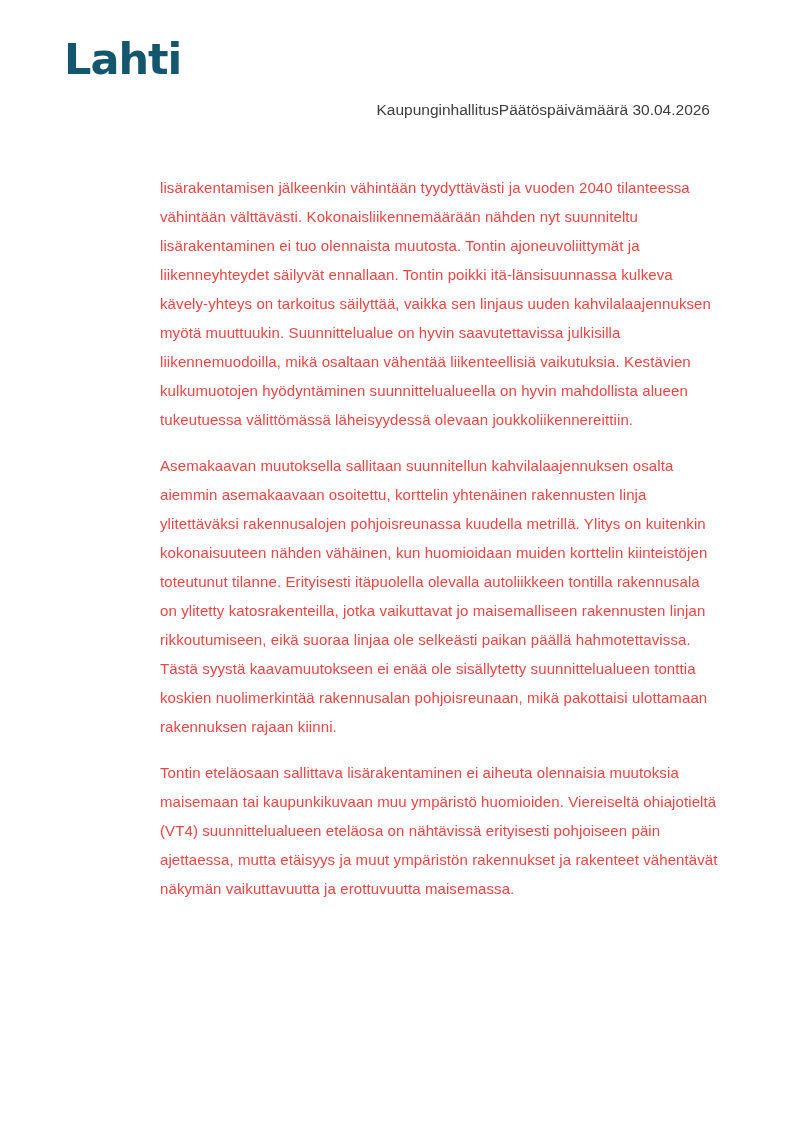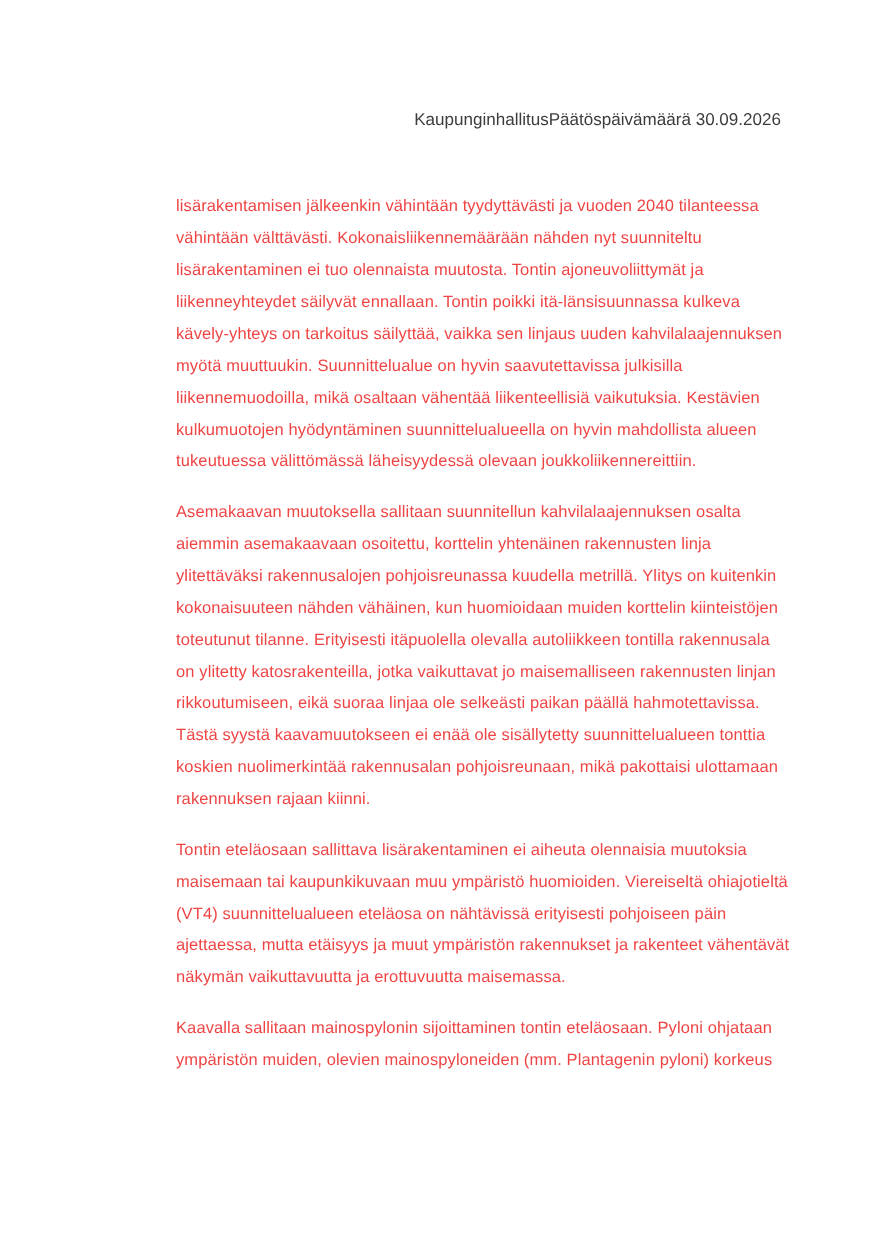--- a/index.html
+++ b/index.html
@@ -51,24 +51,25 @@
     line-height: 29px;
     white-space: pre-line;
     letter-spacing: 0.1px;
   }
 </style>
 </head>
 <body>
 
 <div class="page">
 
+  <div class="logo">Lahti</div>
 
   <div class="header-row">
     <span>Kaupunginhallitus</span>
-    <span>Päätöspäivämäärä 30.09.2026</span>
+    <span>Päätöspäivämäärä 30.04.2026</span>
   </div>
 
   <div class="content">
     <p>lisärakentamisen jälkeenkin vähintään tyydyttävästi ja vuoden 2040 tilanteessa
 vähintään välttävästi. Kokonaisliikennemäärään nähden nyt suunniteltu
 lisärakentaminen ei tuo olennaista muutosta. Tontin ajoneuvoliittymät ja
 liikenneyhteydet säilyvät ennallaan. Tontin poikki itä-länsisuunnassa kulkeva
 kävely-yhteys on tarkoitus säilyttää, vaikka sen linjaus uuden kahvilalaajennuksen
 myötä muuttuukin. Suunnittelualue on hyvin saavutettavissa julkisilla
 liikennemuodoilla, mikä osaltaan vähentää liikenteellisiä vaikutuksia. Kestävien
@@ -82,17 +83,15 @@
 on ylitetty katosrakenteilla, jotka vaikuttavat jo maisemalliseen rakennusten linjan
 rikkoutumiseen, eikä suoraa linjaa ole selkeästi paikan päällä hahmotettavissa.
 Tästä syystä kaavamuutokseen ei enää ole sisällytetty suunnittelualueen tonttia
 koskien nuolimerkintää rakennusalan pohjoisreunaan, mikä pakottaisi ulottamaan
 rakennuksen rajaan kiinni.</p>
     <p>Tontin eteläosaan sallittava lisärakentaminen ei aiheuta olennaisia muutoksia
 maisemaan tai kaupunkikuvaan muu ympäristö huomioiden. Viereiseltä ohiajotieltä
 (VT4) suunnittelualueen eteläosa on nähtävissä erityisesti pohjoiseen päin
 ajettaessa, mutta etäisyys ja muut ympäristön rakennukset ja rakenteet vähentävät
 näkymän vaikuttavuutta ja erottuvuutta maisemassa.</p>
-    <p>Kaavalla sallitaan mainospylonin sijoittaminen tontin eteläosaan. Pyloni ohjataan
-ympäristön muiden, olevien mainospyloneiden (mm. Plantagenin pyloni) korkeus</p>
   </div>
 
 </div>
 
 </body></html>

